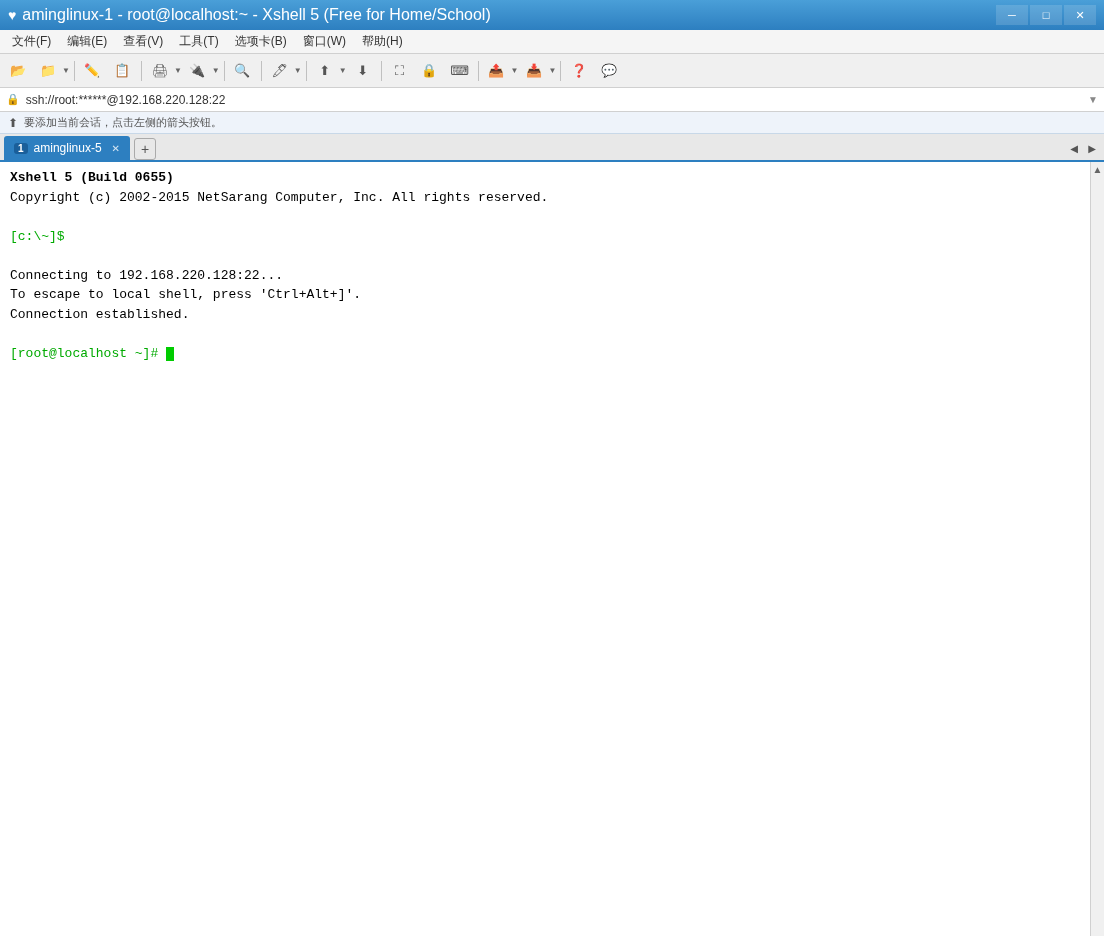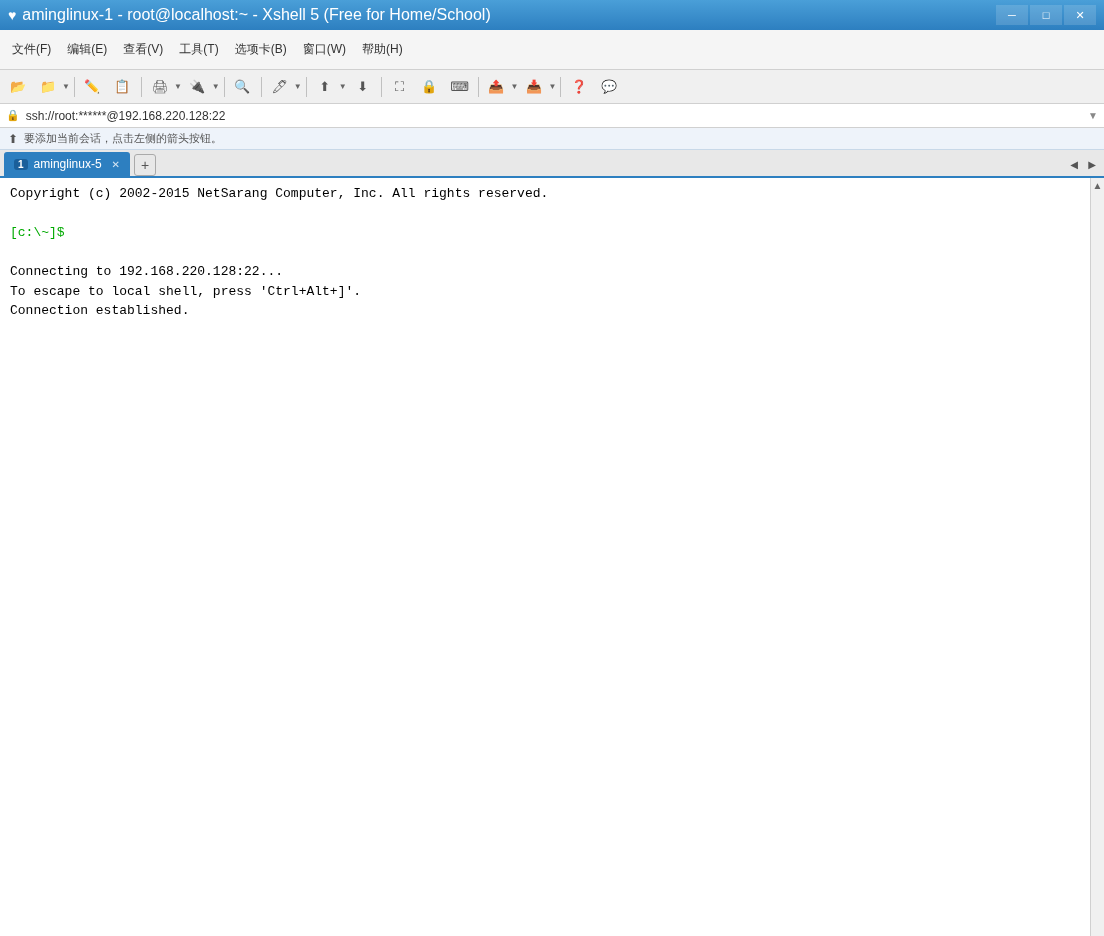--- a/index.html
+++ b/index.html
@@ -18,21 +18,21 @@
     #window-controls { display: flex; gap: 2px; }
     #window-controls button {
       width: 32px; height: 20px;
       background: rgba(255,255,255,0.15);
       border: none; color: white; cursor: pointer; font-size: 11px;
       display: flex; align-items: center; justify-content: center;
     }
 
     
     #menu-bar {
-      height: 40px;
+      height: 24px;
       background: #f5f5f5;
       border-bottom: 1px solid #d0d0d0;
       display: flex;
       align-items: center;
       padding: 0 4px;
     }
     #menu-bar .menu-item {
       padding: 2px 8px;
       font-size: 12px;
       cursor: pointer;
@@ -273,26 +273,28 @@
   <button class="tab-add">+</button>
   <div id="tab-nav">
     <button>◀</button>
     <button>▶</button>
   </div>
 </div>
 
 <div id="main-content">
   <div id="terminal-container">
     <div id="terminal-wrapper">
+      <div class="term-line"><strong>Xshell 5 (Build 0655)</strong></div>
       <div class="term-line">Copyright (c) 2002-2015 NetSarang Computer, Inc. All rights reserved.</div>
       <div class="term-line">&nbsp;</div>
       <div class="term-line"><span class="term-green">[c:\~]$</span></div>
       <div class="term-line">&nbsp;</div>
       <div class="term-line">Connecting to 192.168.220.128:22...</div>
       <div class="term-line">To escape to local shell, press 'Ctrl+Alt+]'.</div>
       <div class="term-line">Connection established.</div>
       <div class="term-line">&nbsp;</div>
+      <div class="term-line"><span class="term-green">[root@localhost ~]# </span><span class="term-cursor"></span></div>
     </div>
     <div class="scrollbar-right" style="display:flex; flex-direction:column; align-items:center; padding-top:2px;">
       <button style="background:none;border:none;cursor:pointer;font-size:10px;color:#666;">▲</button>
     </div>
   </div>
 </div>
 
 </body></html>

